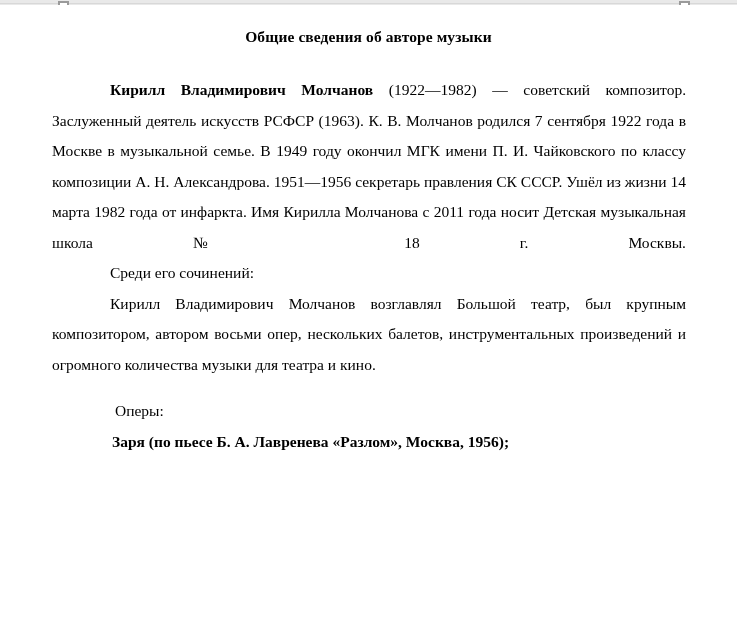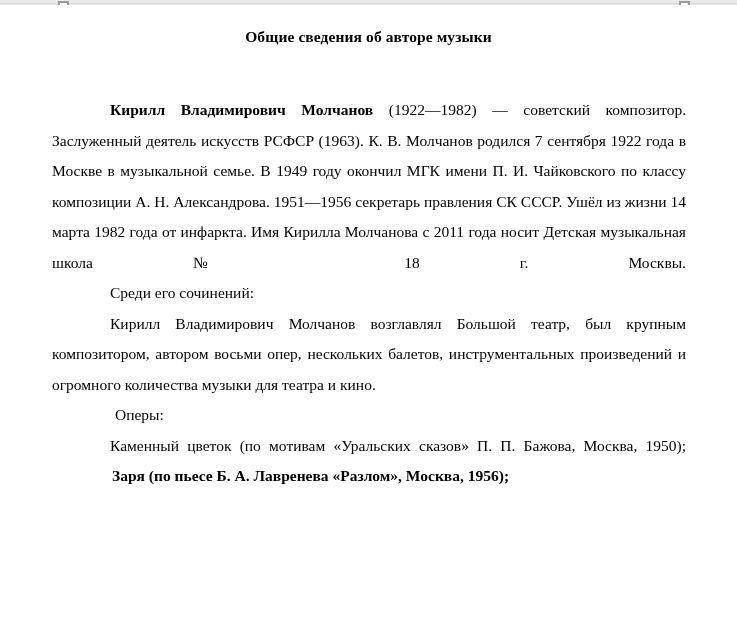--- a/index.html
+++ b/index.html
@@ -62,21 +62,21 @@
     width: 737px;
     text-align: center;
     font-size: 15.5px;
     font-weight: bold;
     color: #000000;
     letter-spacing: 0.1px;
   }
 
   .body-block {
     position: absolute;
-    top: 90px;
+    top: 70px;
     left: 52px;
     width: 634px;
   }
 
   p.para {
     margin: 0 0 0 0;
     font-size: 15.5px;
     line-height: 30.5px;
     color: #000000;
     text-align: justify;
@@ -86,20 +86,21 @@
   }
   p.para.indent {
     text-indent: 58px;
   }
   p.para.indent-sm {
     text-indent: 60px;
     font-weight: bold;
   }
   p.para.indent-xs {
     text-indent: 63px;
+    margin-top: 16px;
   }
   p.para.force-justify {
     text-align-last: justify;
   }
   .bold { font-weight: bold; }
 
   .clip-last {
     overflow: hidden;
     max-height: 17px;
   }
@@ -122,19 +123,18 @@
     <p class="para indent force-justify">
       <span class="bold">Кирилл  Владимирович  Молчанов</span><span> (1922—1982) — советский композитор. Заслуженный деятель искусств РСФСР (1963). К. В. Молчанов родился 7 сентября 1922 года в Москве в музыкальной семье. В 1949 году окончил МГК имени П. И. Чайковского по классу композиции А. Н. Александрова. 1951—1956 секретарь правления СК СССР. Ушёл из жизни 14 марта 1982 года от инфаркта. Имя Кирилла Молчанова с 2011 года носит Детская музыкальная школа № 18 г. Москвы.</span>
     </p>
 
     <p class="para indent">Среди его сочинений:</p>
 
     <p class="para indent">Кирилл Владимирович Молчанов возглавлял Большой театр, был крупным композитором, автором восьми опер, нескольких балетов, инструментальных произведений и огромного количества музыки для театра и кино.</p>
 
     <p class="para indent-xs">Оперы:</p>
 
-    <p class="para indent force-justify">Каменный цветок (по мотивам «Уральских сказов» П. П. Бажова, Москва, 1950);</p>
 
     <p class="para indent-sm">Заря (по пьесе Б. А. Лавренева «Разлом», Москва, 1956);</p>
 
 
   </div>
 </div>
 
 </body></html>

